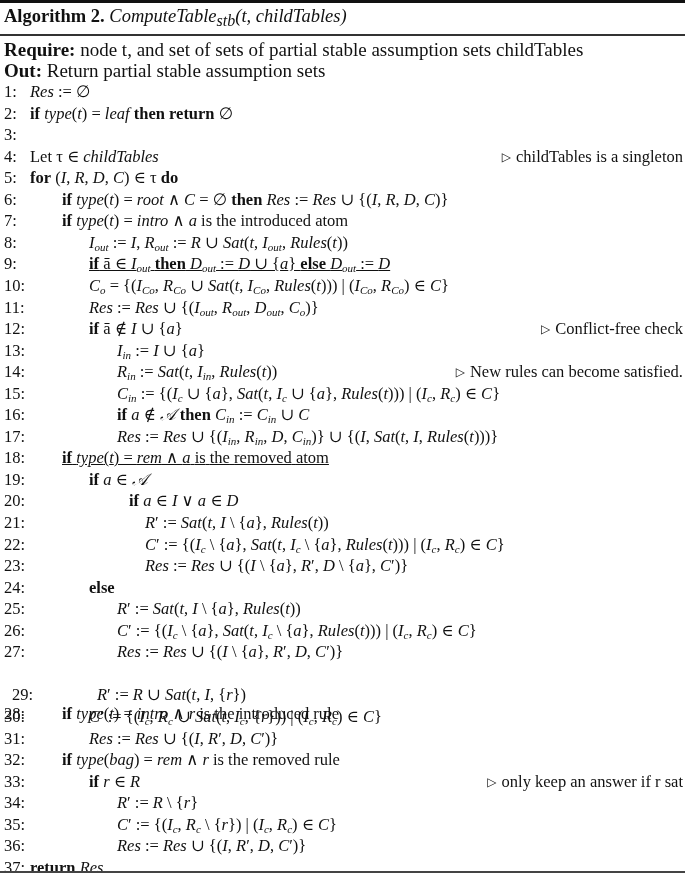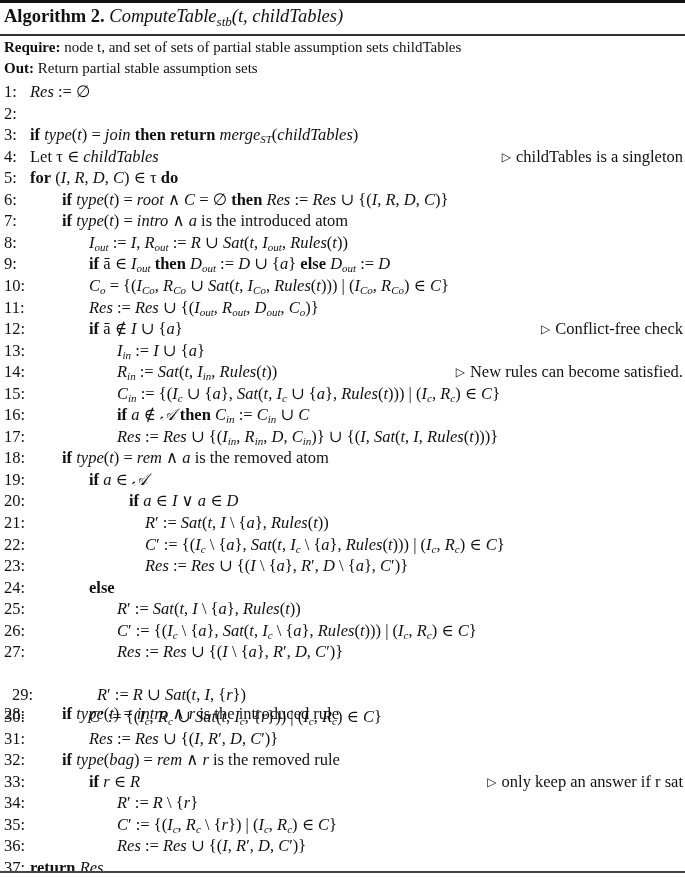--- a/index.html
+++ b/index.html
@@ -4,22 +4,22 @@
 <style>
   html, body { margin:0; padding:0; background:#ffffff; }
   body { width:685px; height:878px; position:relative; overflow:hidden;
          font-family:"Liberation Serif","DejaVu Serif",serif; color:#111; font-size:17px; }
   .rule-top { position:absolute; left:0; top:0; width:685px; height:3px; background:#111; }
   .rule-mid { position:absolute; left:0; top:34px; width:685px; height:1.5px; background:#333; }
   .rule-bot { position:absolute; left:0; top:871px; width:685px; height:2px; background:#444; }
   .caption { position:absolute; left:4px; top:6px; font-size:18.5px; white-space:nowrap; }
   .caption b { font-weight:bold; }
   .caption i { font-style:italic; }
-  .caption sub { font-size:13px; font-style:italic; vertical-align:-4px; }
-  .hdr { position:absolute; left:4px; font-size:15px; white-space:nowrap;font-family:Liberation Serif, serif; }
+  .caption sub { font-size:16px; font-style:italic; vertical-align:-4px; }
+  .hdr { position:absolute; left:4px; font-size:19px; white-space:nowrap;font-family:Liberation Serif, serif; }
   .hdr b { font-weight:bold; }
   .line { position:absolute; left:0; width:685px; height:22px; white-space:nowrap; }
   .ln { position:absolute; left:4px; width:26px; text-align:left; font-size:16.5px; }
   .code { position:absolute; font-size:16.5px; }
   .cmt { position:absolute; right:2px; font-size:16.5px; white-space:nowrap; }
   .tri { font-size:12px; margin-right:5px; position:relative; top:-1px; }
   .kw { font-weight:bold; font-style:normal; }
   i, .m { font-style:italic; }
   sub { font-size:11px; vertical-align:-3px; font-style:italic; }
 </style>
@@ -45,24 +45,24 @@
   <span>Return partial stable assumption sets</span>
 </div>
 
 <div id="lines">
     <div class="line" style="top: 82px;">
       <span class="ln">1:</span>
       <span class="code" style="left: 30px;"><i>Res</i> := ∅</span>
     </div>
     <div class="line" style="top: 103.55px;">
       <span class="ln">2:</span>
+      <span class="code" style="left: 30px;"><span class="kw">if</span> <i>type</i>(<i>t</i>) = <i>leaf</i> <span class="kw">then</span> <span class="kw">return</span> ∅</span>
     </div>
     <div class="line" style="top: 125.1px;">
       <span class="ln">3:</span>
-      <span class="code" style="left: 30px;"><span class="kw">if</span> <i>type</i>(<i>t</i>) = <i>join</i> <span class="kw">then</span> <span class="kw">return</span> <i>merge</i><sub>ST</sub>(<i>childTables</i>)</span>
     </div>
     <div class="line" style="top: 146.65px;">
       <span class="ln">4:</span>
       <span class="code" style="left: 30px;"><span style="font-style:normal">Let</span> τ ∈ <i>childTables</i></span>
       <span class="cmt"><span class="tri">▷</span><span>childTables is a singleton</span></span>
     </div>
     <div class="line" style="top: 168.2px;">
       <span class="ln">5:</span>
       <span class="code" style="left: 30px;"><span class="kw">for</span> (<i>I</i>, <i>R</i>, <i>D</i>, <i>C</i>) ∈ τ <span class="kw">do</span></span>
     </div>
@@ -73,21 +73,21 @@
     <div class="line" style="top: 211.3px;">
       <span class="ln">7:</span>
       <span class="code" style="left: 62px;"><span class="kw">if</span> <i>type</i>(<i>t</i>) = <i>intro</i> ∧ <i>a</i> <span style="font-style:normal">is</span> <span style="font-style:normal">the</span> <span style="font-style:normal">introduced</span> <span style="font-style:normal">atom</span></span>
     </div>
     <div class="line" style="top: 232.85px;">
       <span class="ln">8:</span>
       <span class="code" style="left: 89px;"><i>I</i><sub>out</sub> := <i>I</i>, <i>R</i><sub>out</sub> := <i>R</i> ∪ <i>Sat</i>(<i>t</i>, <i>I</i><sub>out</sub>, <i>Rules</i>(<i>t</i>))</span>
     </div>
     <div class="line" style="top: 254.4px;">
       <span class="ln">9:</span>
-      <span class="code" style="left: 89px;"><span class="kw">if</span> ā ∈ <i>I</i><sub>out</sub> <span class="kw">then</span> <i>D</i><sub>out</sub> := <i>D</i> ∪ {<i>a</i>} <span class="kw">else</span> <i>D</i><sub>out</sub> := <i>D</i></span>
+      <span class="code" style="left: 89px; text-decoration: underline;"><span class="kw">if</span> ā ∈ <i>I</i><sub>out</sub> <span class="kw">then</span> <i>D</i><sub>out</sub> := <i>D</i> ∪ {<i>a</i>} <span class="kw">else</span> <i>D</i><sub>out</sub> := <i>D</i></span>
     </div>
     <div class="line" style="top: 275.95px;">
       <span class="ln">10:</span>
       <span class="code" style="left: 89px;"><i>C</i><sub>o</sub> = {(<i>I</i><sub>Co</sub>, <i>R</i><sub>Co</sub> ∪ <i>Sat</i>(<i>t</i>, <i>I</i><sub>Co</sub>, <i>Rules</i>(<i>t</i>))) | (<i>I</i><sub>Co</sub>, <i>R</i><sub>Co</sub>) ∈ <i>C</i>}</span>
     </div>
     <div class="line" style="top: 297.5px;">
       <span class="ln">11:</span>
       <span class="code" style="left: 89px;"><i>Res</i> := <i>Res</i> ∪ {(<i>I</i><sub>out</sub>, <i>R</i><sub>out</sub>, <i>D</i><sub>out</sub>, <i>C</i><sub>o</sub>)}</span>
     </div>
     <div class="line" style="top: 319.05px;">
@@ -111,21 +111,21 @@
     <div class="line" style="top: 405.25px;">
       <span class="ln">16:</span>
       <span class="code" style="left: 117px;"><span class="kw">if</span> <i>a</i> ∉ <i>𝒜</i> <span class="kw">then</span> <i>C</i><sub>in</sub> := <i>C</i><sub>in</sub> ∪ <i>C</i></span>
     </div>
     <div class="line" style="top: 426.8px;">
       <span class="ln">17:</span>
       <span class="code" style="left: 117px;"><i>Res</i> := <i>Res</i> ∪ {(<i>I</i><sub>in</sub>, <i>R</i><sub>in</sub>, <i>D</i>, <i>C</i><sub>in</sub>)} ∪ {(<i>I</i>, <i>Sat</i>(<i>t</i>, <i>I</i>, <i>Rules</i>(<i>t</i>)))}</span>
     </div>
     <div class="line" style="top: 448.35px;">
       <span class="ln">18:</span>
-      <span class="code" style="left: 62px;"><span class="kw">if</span> <i>type</i>(<i>t</i>) = <i>rem</i> ∧ <i>a</i> <span style="font-style:normal">is</span> <span style="font-style:normal">the</span> <span style="font-style:normal">removed</span> <span style="font-style:normal">atom</span></span>
+      <span class="code" style="left: 62px; text-decoration: underline;"><span class="kw">if</span> <i>type</i>(<i>t</i>) = <i>rem</i> ∧ <i>a</i> <span style="font-style:normal">is</span> <span style="font-style:normal">the</span> <span style="font-style:normal">removed</span> <span style="font-style:normal">atom</span></span>
     </div>
     <div class="line" style="top: 469.9px;">
       <span class="ln">19:</span>
       <span class="code" style="left: 89px;"><span class="kw">if</span> <i>a</i> ∈ <i>𝒜</i></span>
     </div>
     <div class="line" style="top: 491.45px;">
       <span class="ln">20:</span>
       <span class="code" style="left: 117px; margin-left: 12px;"><span class="kw">if</span> <i>a</i> ∈ <i>I</i> ∨ <i>a</i> ∈ <i>D</i></span>
     </div>
     <div class="line" style="top: 513px;">

